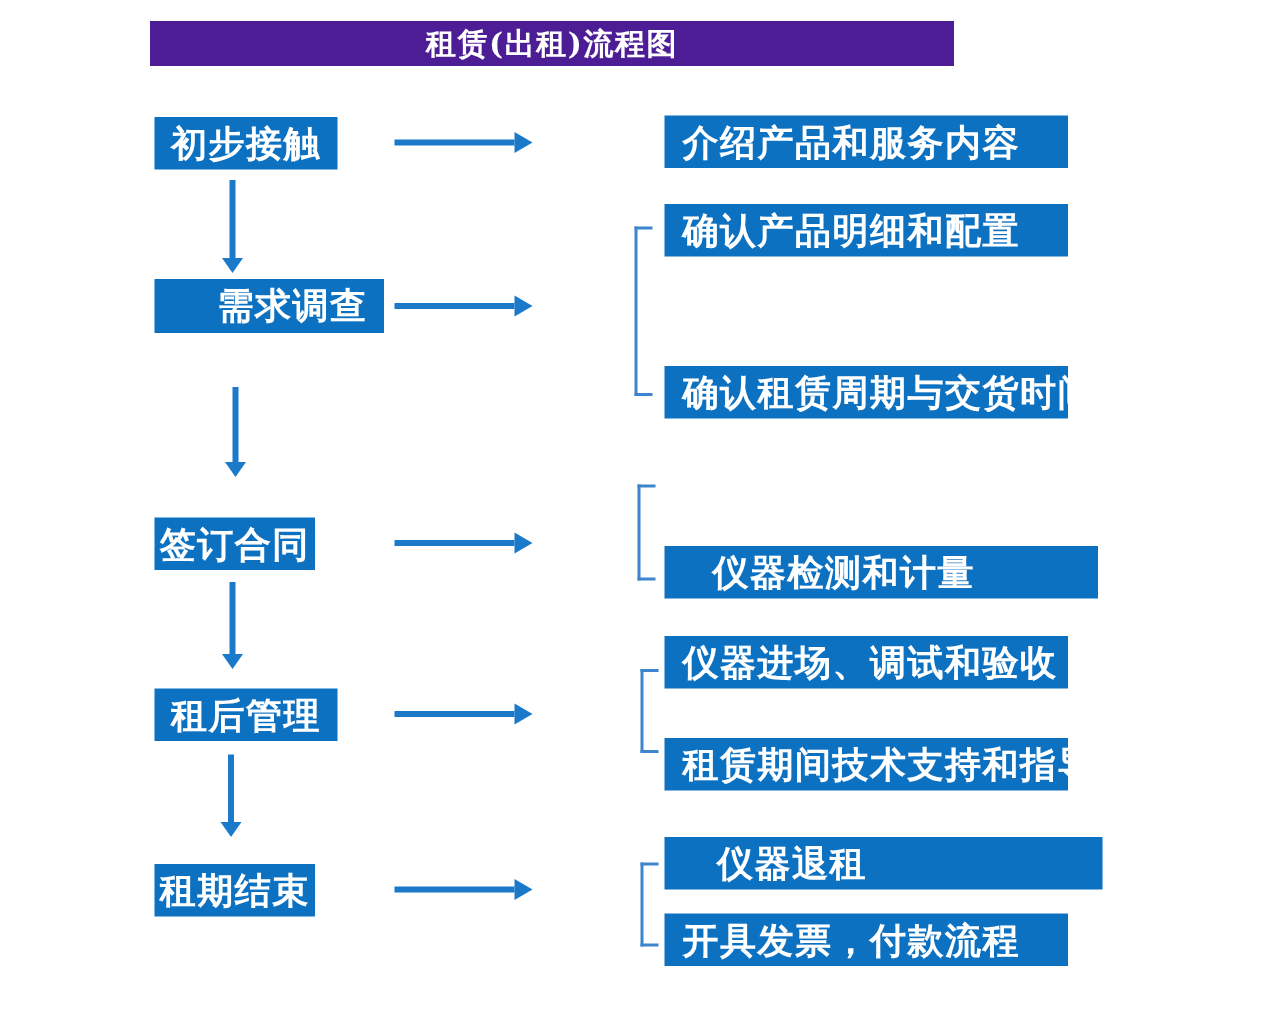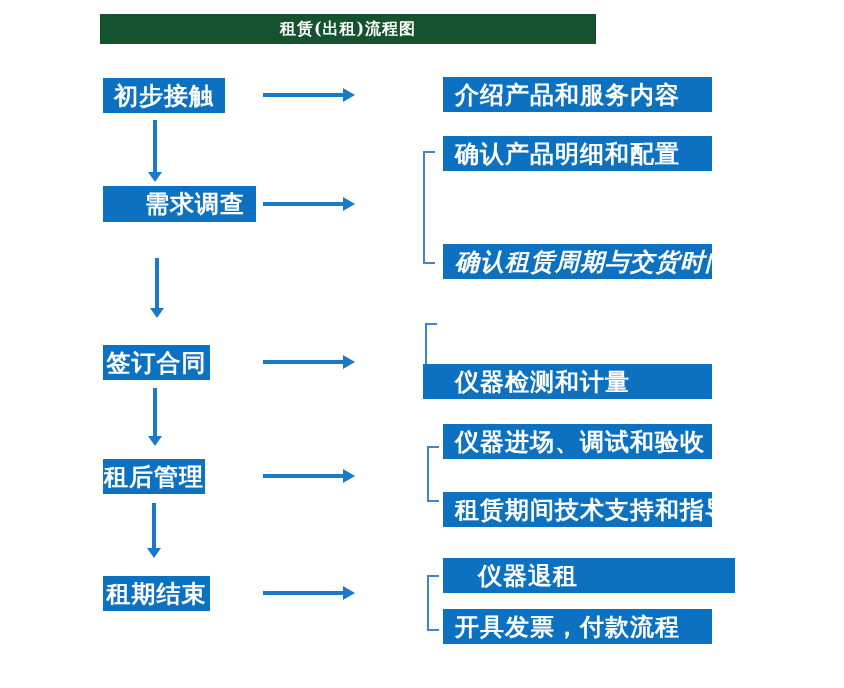--- a/index.html
+++ b/index.html
@@ -6,22 +6,22 @@
   .canvas {
     position:relative; width:844px; height:688px; background:#ffffff;
     font-family:"DejaVu Serif","Liberation Serif",serif; overflow:hidden;
   }
   .blue-box {
     position:absolute; background:#0d71c2; color:#ffffff;
     font-weight:bold; font-size:24px; display:flex; align-items:center;
     white-space:nowrap; letter-spacing:1px;
   }
   .title-bar {
-    position:absolute; left:100px; top:14px; width:496px; height:30px;
-    background:#14532d; color:#ffffff; font-weight:bold; font-size:16px;
+    position:absolute; left:100px; top:14px; width:536px; height:30px;
+    background:#4c1d95; color:#ffffff; font-weight:bold; font-size:20px;
     display:flex; align-items:center; justify-content:center; letter-spacing:1px;
   }
   .step-box { justify-content:center; }
   .detail-box { padding-left:12px; }
   
   .arrow-h { position:absolute; height:4px; background:#1b79ca; }
   .arrow-h::after {
     content:""; position:absolute; right:-12px; top:-5px; width:0; height:0;
     border-left:12px solid #1b79ca; border-top:7px solid transparent; border-bottom:7px solid transparent;
   }
@@ -40,21 +40,21 @@
 </head>
 <body>
 
 <div class="canvas">
 
   <div class="title-bar">租赁(出租)流程图</div>
 
   <div class="blue-box step-box" style="left:103px; top:78px;  width:122px; height:35px;">初步接触</div>
   <div class="blue-box step-box" style="left:103px; top:186px; width:122px; height:36px;padding-left:31px;">需求调查</div>
   <div class="blue-box step-box" style="left:103px; top:345px; width:107px; height:35px;">签订合同</div>
-  <div class="blue-box step-box" style="left:103px; top:459px; width:102px; height:35px;">租后管理</div>
+  <div class="blue-box step-box" style="left:103px; top:459px; width:122px; height:35px;">租后管理</div>
   <div class="blue-box step-box" style="left:103px; top:576px; width:107px; height:35px;">租期结束</div>
 
   <div class="arrow-v" style="left:153px; top:120px; height:52px;"></div>
   <div class="arrow-v" style="left:155px; top:258px; height:50px;"></div>
   <div class="arrow-v" style="left:153px; top:388px; height:48px;"></div>
   <div class="arrow-v" style="left:152px; top:503px; height:45px;"></div>
 
   <div class="arrow-h" style="left:263px; top:93px;  width:80px;"></div>
   <div class="arrow-h" style="left:263px; top:202px; width:80px;"></div>
   <div class="arrow-h" style="left:263px; top:360px; width:80px;"></div>
@@ -62,23 +62,23 @@
   <div class="arrow-h" style="left:263px; top:591px; width:80px;"></div>
 
   <div class="bracket" style="left:423px; top:151px; height:109px;"></div>
   <div class="bracket" style="left:425px; top:323px; height:60px;"></div>
   <div class="bracket" style="left:427px; top:446px; height:52px;"></div>
   <div class="bracket" style="left:427px; top:575px; height:52px;"></div>
 
   <div class="blue-box detail-box" style="left:443px; top:77px;  width:257px; height:35px;">介绍产品和服务内容</div>
 
   <div class="blue-box detail-box" style="left:443px; top:136px; width:257px; height:35px;">确认产品明细和配置</div>
-  <div class="blue-box detail-box" style="left:443px; top:244px; width:257px; height:35px;font-style:italic;">确认租赁周期与交货时间</div>
+  <div class="blue-box detail-box" style="left:443px; top:244px; width:257px; height:35px;">确认租赁周期与交货时间</div>
 
-  <div class="blue-box detail-box" style="left:423px; top:364px; width:257px; height:35px;padding-left:32px;">仪器检测和计量</div>
+  <div class="blue-box detail-box" style="left:443px; top:364px; width:257px; height:35px;padding-left:32px;">仪器检测和计量</div>
 
   <div class="blue-box detail-box" style="left:443px; top:424px; width:257px; height:35px;">仪器进场、调试和验收</div>
   <div class="blue-box detail-box" style="left:443px; top:492px; width:257px; height:35px;">租赁期间技术支持和指导</div>
 
   <div class="blue-box detail-box" style="left:443px; top:558px; width:257px; height:35px;padding-left:35px;">仪器退租</div>
   <div class="blue-box detail-box" style="left:443px; top:609px; width:257px; height:35px;">开具发票，付款流程</div>
 
 </div>
 
 </body></html>

